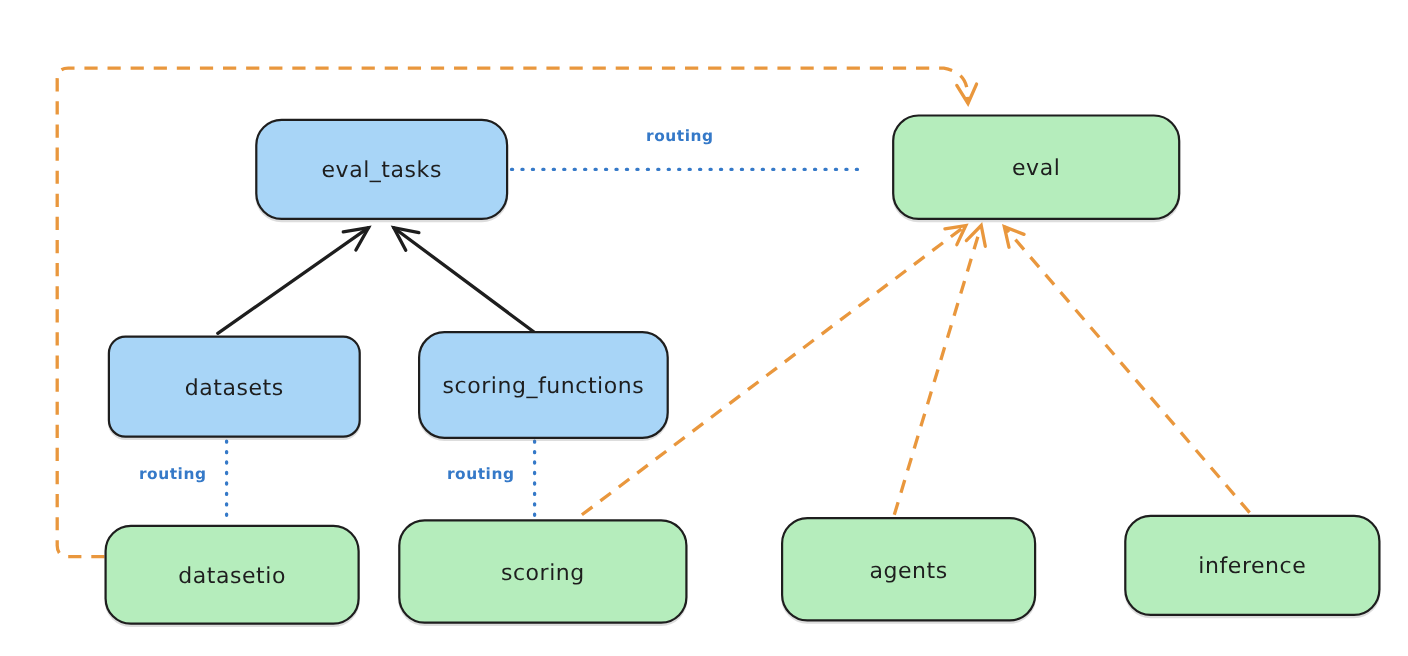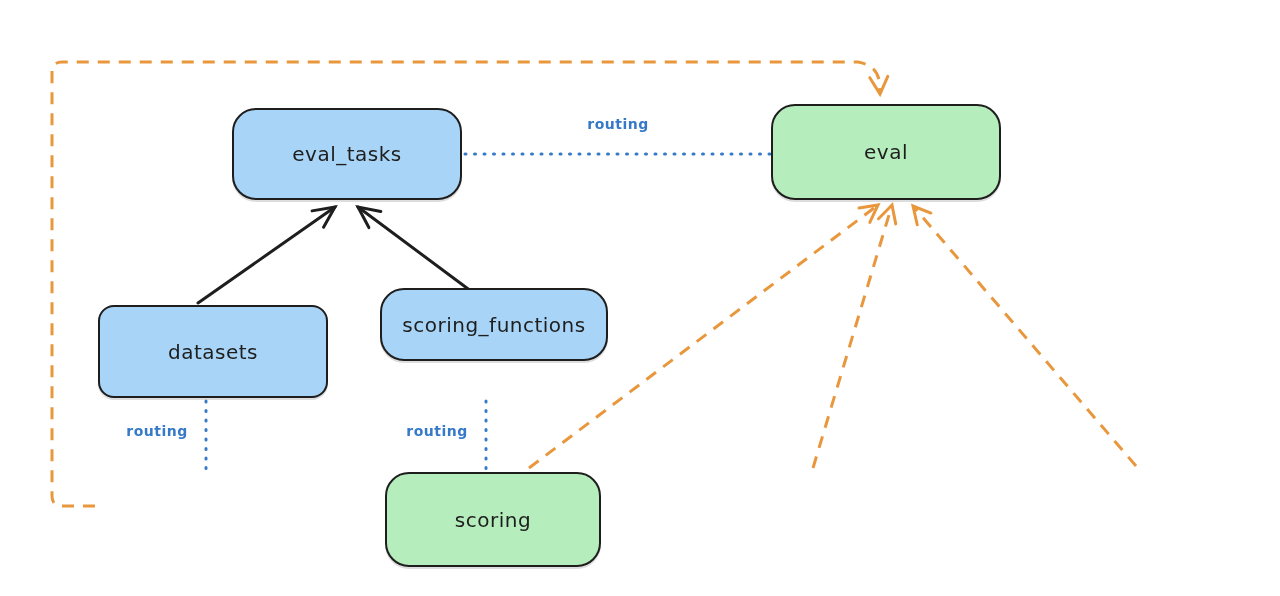--- a/index.html
+++ b/index.html
@@ -79,38 +79,47 @@
     <path class="edge dashed-orange" d="M529,468 L878,205" marker-end="url(#ah-orange)"></path>
     <path class="edge dashed-orange" d="M813,468 L892,205" marker-end="url(#ah-orange)"></path>
     <path class="edge dashed-orange" d="M1136,466 L913,206" marker-end="url(#ah-orange)"></path>
     <path class="edge dashed-orange" d="M95,506 L62,506 Q52,506 52,496 L52,72 Q52,62 62,62 L858,62 Q876,65 879,80 L880,94" marker-end="url(#ah-orange)"></path>
   </svg>
 
   <div class="node blue" style="left:232px; top:108px; width:230px; height:92px;">
     <span>eval_tasks</span>
   </div>
 
-  <div class="node green" style="left:771px; top:104px; width:230px; height:96px;">
+  <div class="node green" style="left:811px; top:104px; width:262px; height:96px;">
     <span>eval</span>
   </div>
 
   <div class="node blue" style="left:98px; top:305px; width:230px; height:93px;border-radius:16px;">
     <span>datasets</span>
   </div>
 
-  <div class="node blue" style="left:380px; top:288px; width:228px; height:73px;">
+  <div class="node blue" style="left:380px; top:301px; width:228px; height:98px;">
     <span>scoring_functions</span>
   </div>
 
+  <div class="node green" style="left:95px; top:477px; width:232px; height:91px;">
+    <span>datasetio</span>
+  </div>
 
-  <div class="node green" style="left:385px; top:472px; width:216px; height:95px;">
+  <div class="node green" style="left:362px; top:472px; width:263px; height:95px;">
     <span>scoring</span>
   </div>
 
+  <div class="node green" style="left:710px; top:470px; width:232px; height:95px;">
+    <span>agents</span>
+  </div>
 
+  <div class="node green" style="left:1022px; top:468px; width:233px; height:92px;">
+    <span>inference</span>
+  </div>
 
   <div class="edge-label" style="left:572px; top:116px;">routing</div>
 
   <div class="edge-label" style="left:111px; top:423px;">routing</div>
 
   <div class="edge-label" style="left:391px; top:423px;">routing</div>
 
 </div>
 
 </body></html>

